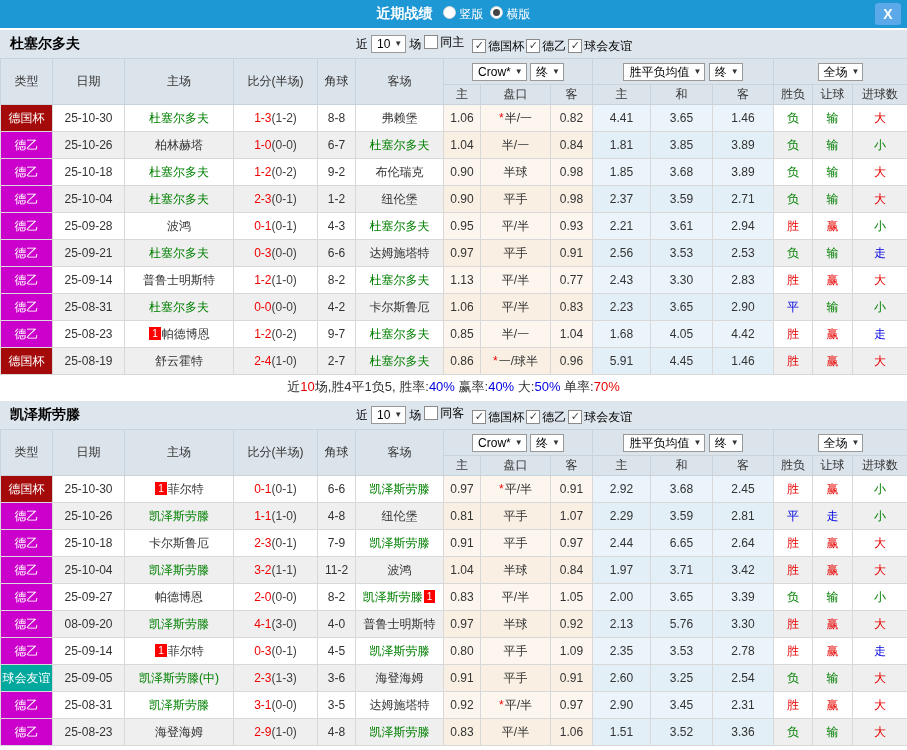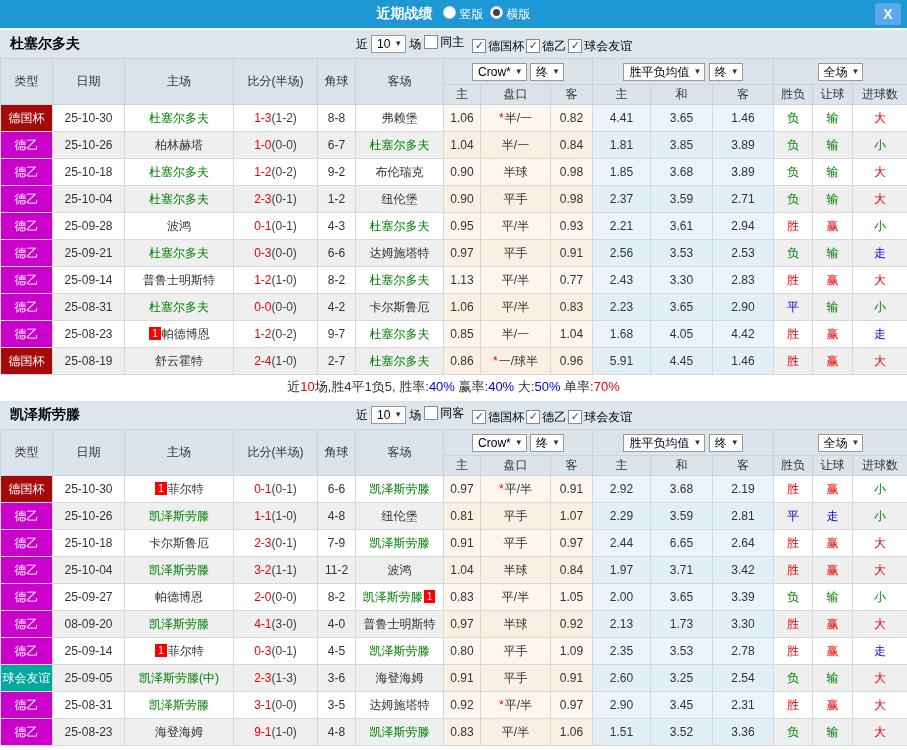--- a/index.html
+++ b/index.html
@@ -434,21 +434,21 @@
           <td class="base">25-10-30</td>
           <td class="base"><span class="redcard">1</span><span>菲尔特</span></td>
           <td class="base"><span class="ft">0-1</span><span class="ht">(0-1)</span></td>
           <td class="base">6-6</td>
           <td class="base"><span class="focus-team">凯泽斯劳滕</span></td>
           <td class="odds">0.97</td>
           <td class="odds"><span class="star">*</span>平/半</td>
           <td class="odds">0.91</td>
           <td class="avg">2.92</td>
           <td class="avg">3.68</td>
-          <td class="avg">2.19</td>
+          <td class="avg">2.45</td>
           <td class="res" style="color: rgb(230, 0, 0);">胜</td>
           <td class="res" style="color: rgb(230, 0, 0);">赢</td>
           <td class="res" style="color: rgb(0, 128, 0);">小</td>
         </tr>
         <tr class="alt">
           <td class="type" style="background: rgb(204, 0, 204);">德乙</td>
           <td class="base">25-10-26</td>
           <td class="base"><span class="focus-team">凯泽斯劳滕</span></td>
           <td class="base"><span class="ft">1-1</span><span class="ht">(1-0)</span></td>
           <td class="base">4-8</td>
@@ -518,21 +518,21 @@
           <td class="type" style="background: rgb(204, 0, 204);">德乙</td>
           <td class="base">08-09-20</td>
           <td class="base"><span class="focus-team">凯泽斯劳滕</span></td>
           <td class="base"><span class="ft">4-1</span><span class="ht">(3-0)</span></td>
           <td class="base">4-0</td>
           <td class="base"><span>普鲁士明斯特</span></td>
           <td class="odds">0.97</td>
           <td class="odds">半球</td>
           <td class="odds">0.92</td>
           <td class="avg">2.13</td>
-          <td class="avg">1.73</td>
+          <td class="avg">5.76</td>
           <td class="avg">3.30</td>
           <td class="res" style="color: rgb(230, 0, 0);">胜</td>
           <td class="res" style="color: rgb(230, 0, 0);">赢</td>
           <td class="res" style="color: rgb(230, 0, 0);">大</td>
         </tr>
         <tr>
           <td class="type" style="background: rgb(204, 0, 204);">德乙</td>
           <td class="base">25-09-14</td>
           <td class="base"><span class="redcard">1</span><span>菲尔特</span></td>
           <td class="base"><span class="ft">0-3</span><span class="ht">(0-1)</span></td>
@@ -579,21 +579,21 @@
           <td class="avg">3.45</td>
           <td class="avg">2.31</td>
           <td class="res" style="color: rgb(230, 0, 0);">胜</td>
           <td class="res" style="color: rgb(230, 0, 0);">赢</td>
           <td class="res" style="color: rgb(230, 0, 0);">大</td>
         </tr>
         <tr class="alt">
           <td class="type" style="background: rgb(204, 0, 204);">德乙</td>
           <td class="base">25-08-23</td>
           <td class="base"><span>海登海姆</span></td>
-          <td class="base"><span class="ft">9-1</span><span class="ht">(1-0)</span></td>
+          <td class="base"><span class="ft">2-9</span><span class="ht">(1-0)</span></td>
           <td class="base">4-8</td>
           <td class="base"><span class="focus-team">凯泽斯劳滕</span></td>
           <td class="odds">0.83</td>
           <td class="odds">平/半</td>
           <td class="odds">1.06</td>
           <td class="avg">1.51</td>
           <td class="avg">3.52</td>
           <td class="avg">3.36</td>
           <td class="res" style="color: rgb(0, 128, 0);">负</td>
           <td class="res" style="color: rgb(0, 128, 0);">输</td>

